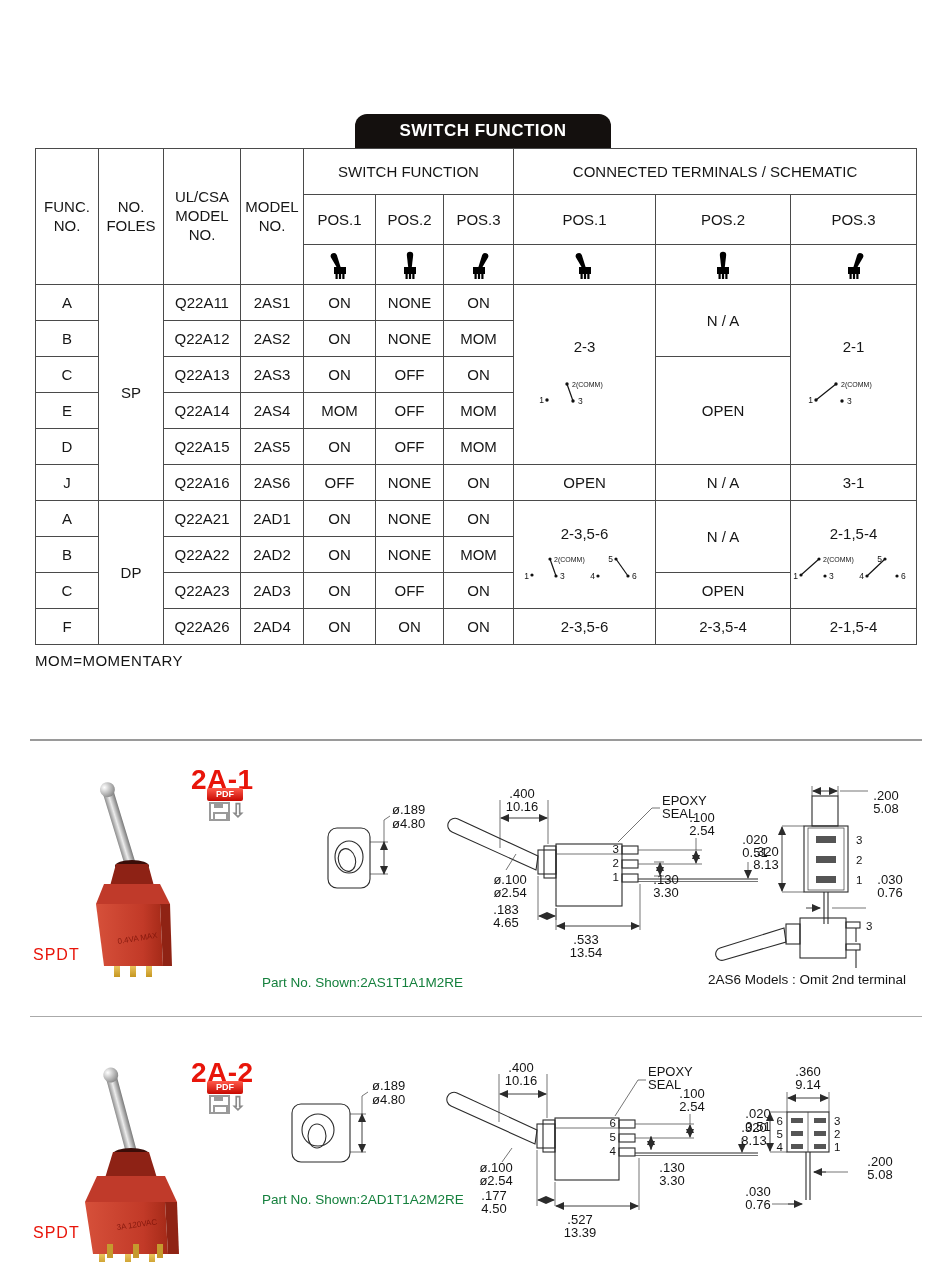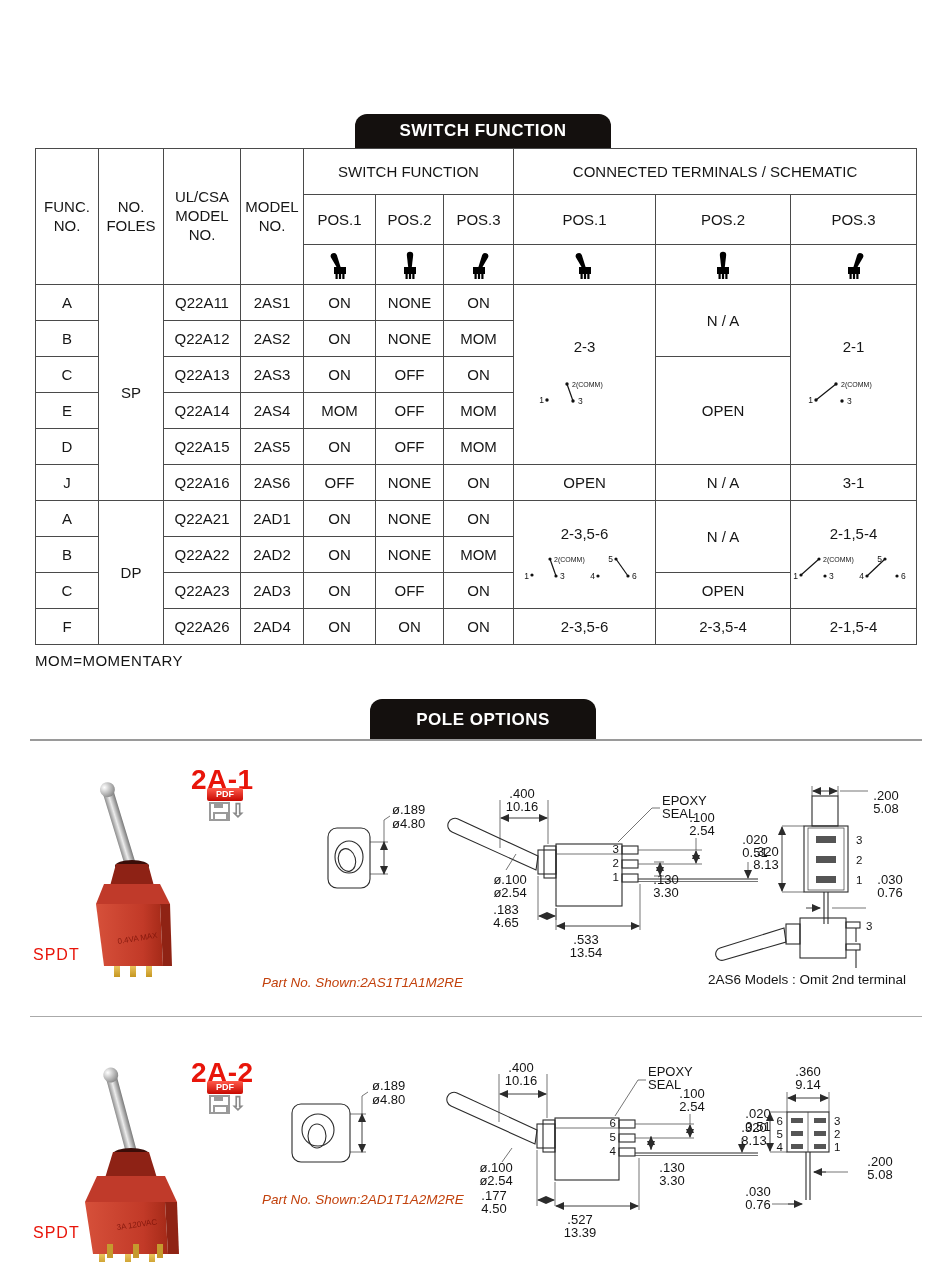--- a/index.html
+++ b/index.html
@@ -24,21 +24,21 @@
   .ft tr.dr{height:36px;}
   .poles-cell{vertical-align:top;padding-top:11px;}
   .conn-stack{display:flex;flex-direction:column;align-items:center;justify-content:center;gap:20px;}
   .lean-l{transform:rotate(-24deg);transform-origin:15px 22px;}
   .lean-r{transform:rotate(24deg);transform-origin:15px 22px;}
   .tgl{display:block;margin:0 auto;}
 
   .note-mom{left:35px;top:652px;font-size:15px;letter-spacing:.5px;}
   .sec-label{font-size:28px;font-weight:800;color:#e8150a;letter-spacing:.5px;}
   .spdt{font-size:16px;color:#e8150a;letter-spacing:1px;}
-  .partno{font-size:13.5px;color:#c2410c;font-style:italic;}
+  .partno{font-size:13.5px;color:#15803d;}
 
   .pdf-icon{width:42px;height:40px;}
   .pdf-band{position:absolute;left:3px;top:0;width:36px;height:13px;background:linear-gradient(#ff5a4a,#c70800);
             color:#fff;font-size:9px;font-weight:700;text-align:center;line-height:13px;border-radius:2px;}
   .pdf-disk{position:absolute;left:5px;top:14px;width:17px;height:15px;border:2px solid #9a9a9a;background:#fff;}
   .pdf-disk:before{content:"";position:absolute;left:3px;top:0;width:9px;height:4px;background:#9a9a9a;}
   .pdf-disk:after{content:"";position:absolute;left:2px;bottom:0;width:11px;height:5px;border:2px solid #9a9a9a;border-bottom:none;}
   .pdf-arrow{position:absolute;right:0;top:11px;font-size:19px;font-weight:700;color:#8a8a8a;}
 
   .ln{stroke:#2b2b2b;stroke-width:1.1;fill:none;}
@@ -323,21 +323,20 @@
       <td>ON</td>
       <td>ON</td>
       <td>2-3,5-6</td>
       <td>2-3,5-4</td>
       <td>2-1,5-4</td>
     </tr>
     </tbody>
   </table>
 
   <div class="abs note-mom">MOM=MOMENTARY</div>
-  <div class="abs banner banner-po">POLE OPTIONS</div>
   <div class="abs rule" style="top:739px;"></div>
 
   <div class="abs sec-label" style="left:191px;top:764px;">2A-1</div>
   <div class="abs pdf-icon" style="left:204px;top:788px;">
     <div class="pdf-band">PDF</div>
     <div class="pdf-disk"></div>
     <span class="pdf-arrow">⇩</span>
   </div>
 
   <svg class="abs" style="left:62px;top:772px;" width="135" height="205" viewBox="0 0 135 205">

